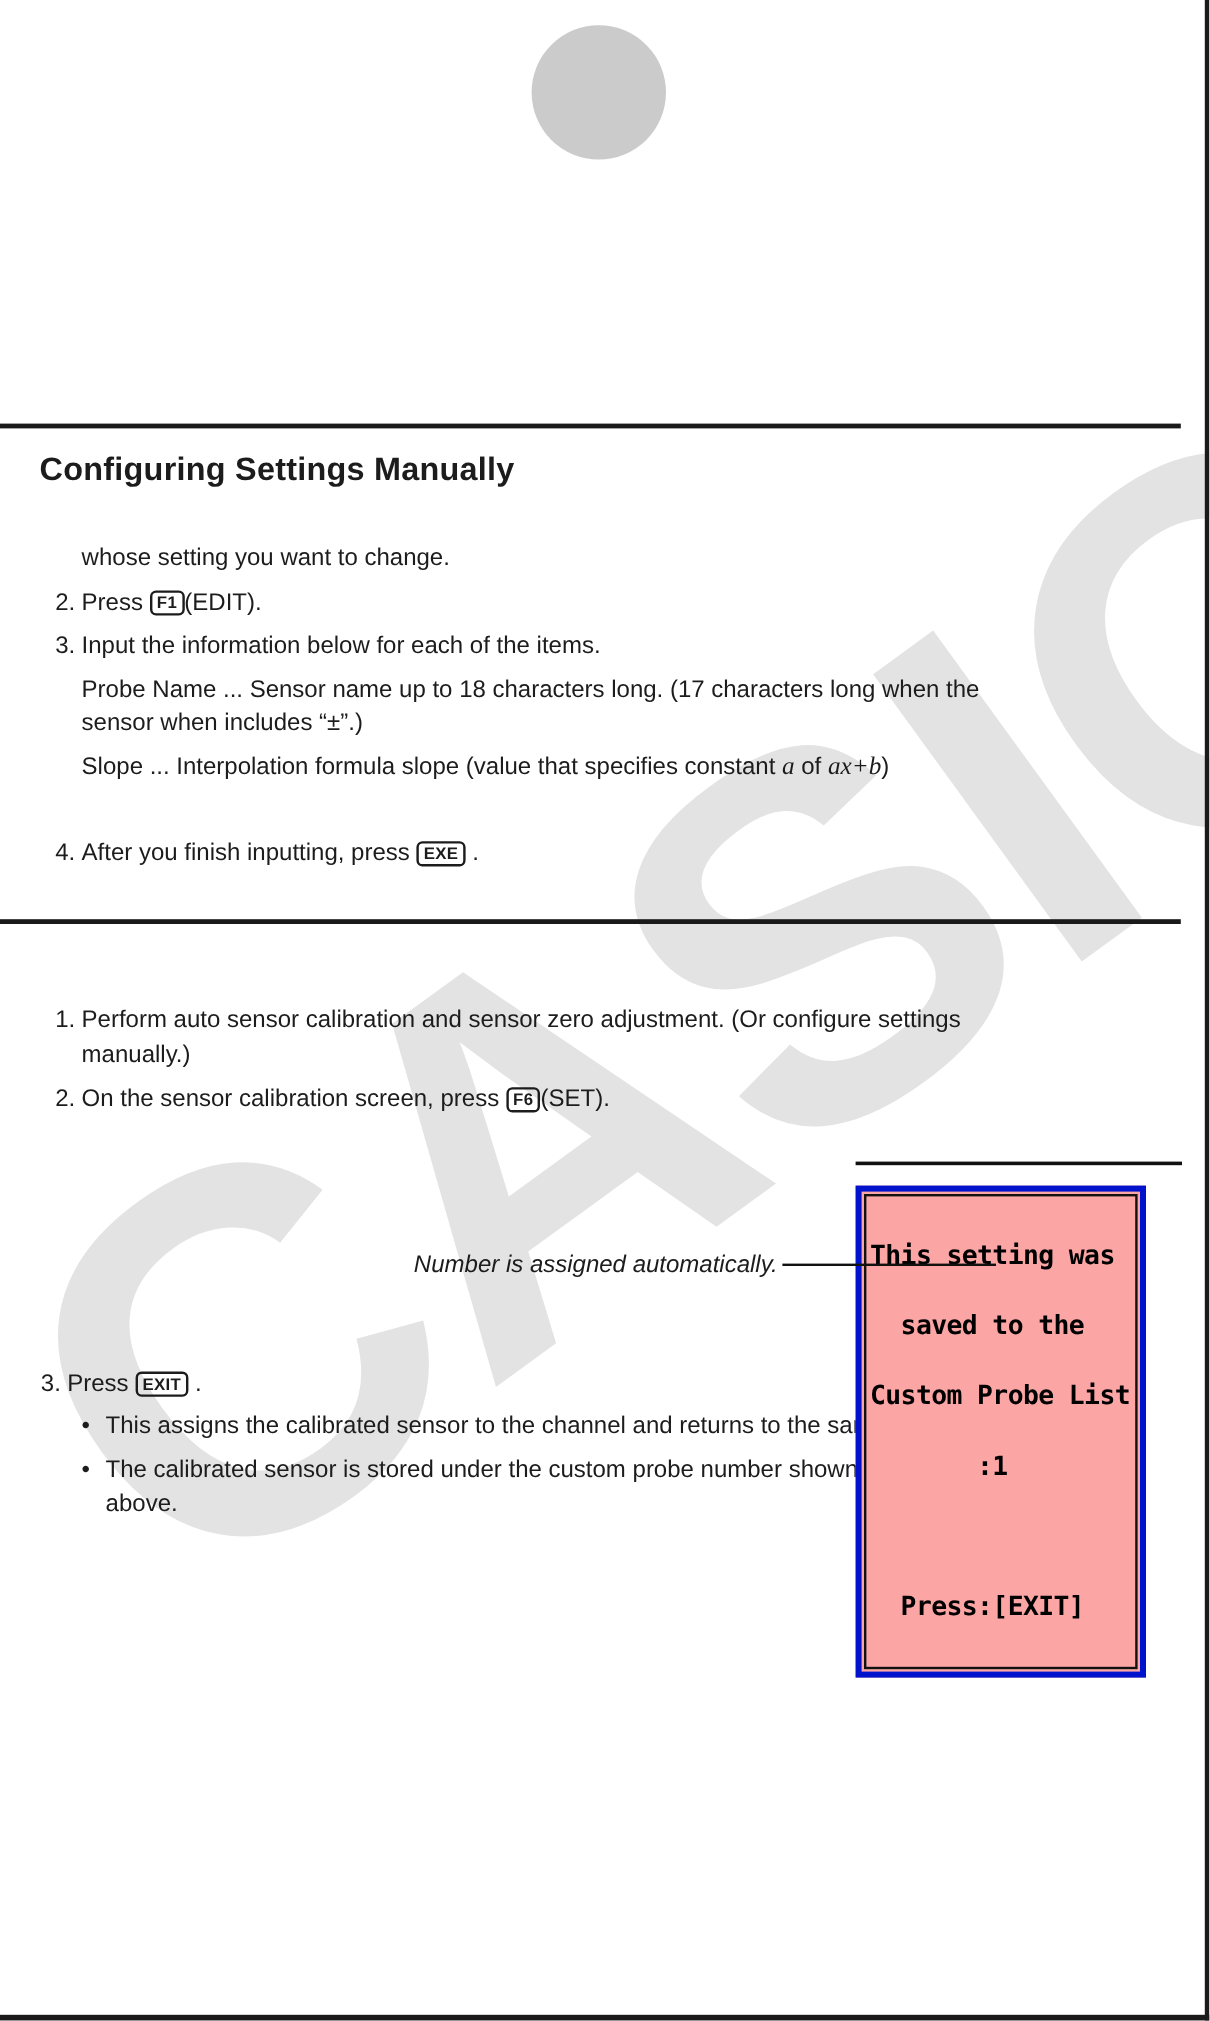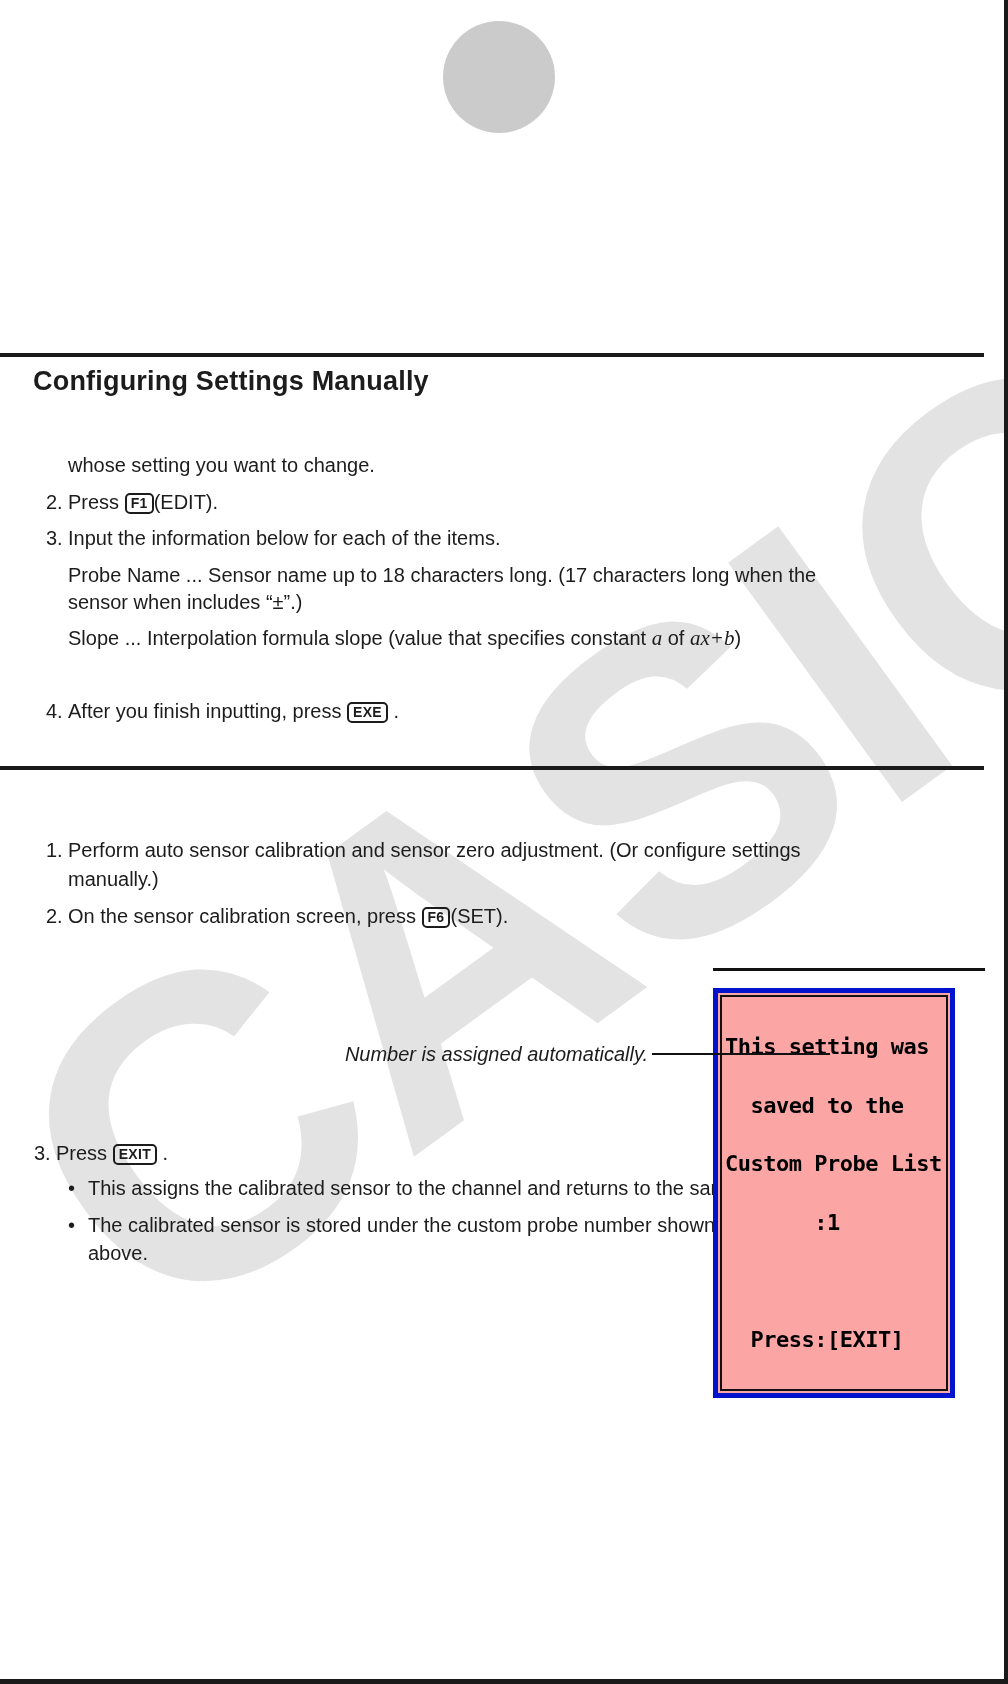--- a/index.html
+++ b/index.html
@@ -61,21 +61,21 @@
 
 <div class="page">
 
   <div class="wm">CASIO</div>
   <div class="circle"></div>
 
   <div class="rule" style="top:353px"></div>
   <div class="vline"></div>
   <div class="bline"></div>
 
-  <h1 class="h" style="top:366px">Configuring Settings Manually</h1>
+  <h1 class="h" style="top:376px">Configuring Settings Manually</h1>
 
   <div class="line" style="left:68px; top:452px">whose setting you want to change.</div>
 
   <div class="line" style="left:46px; top:489px"><span class="num">2.</span><span>Press </span><span class="keycap">F1</span><span>(EDIT).</span></div>
 
   <div class="line" style="left:46px; top:525px"><span class="num">3.</span><span>Input the information below for each of the items.</span></div>
 
   <div class="line" style="left:68px; top:562px">Probe Name ... Sensor name up to 18 characters long. (17 characters long when the</div>
   <div class="line" style="left:68px; top:589px">sensor when includes “±”.)</div>
 

